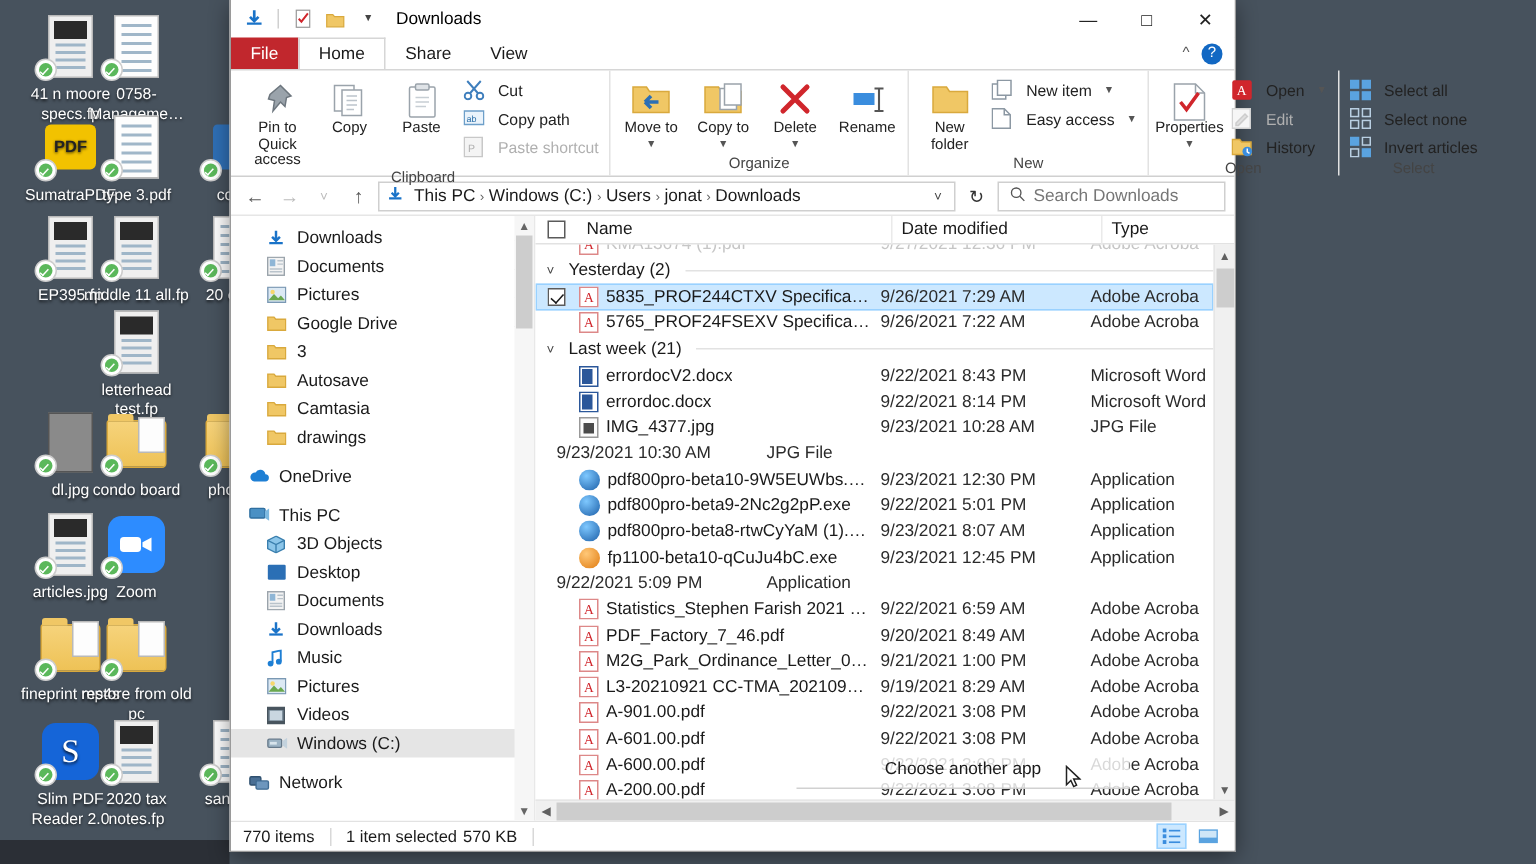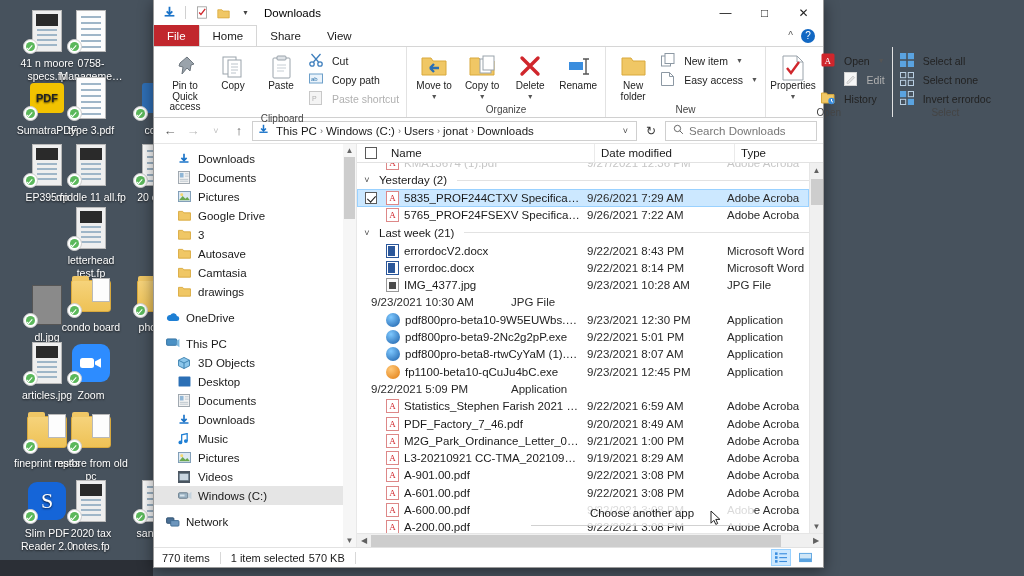--- a/index.html
+++ b/index.html
@@ -141,21 +141,21 @@
   .bigbtn {
     width:46px; display:flex; flex-direction:column; align-items:center;
     padding-top:3px; font-size:10px; text-align:center; line-height:10.5px; color:#222;
   }
   .bigbtn .bi { height:27px; display:flex; align-items:flex-end; justify-content:center; margin-bottom:2px;}
   .smallcol { display:flex; flex-direction:column; padding-top:3px; gap:2px; }
   .smallbtn {
     display:flex; align-items:center; gap:8px; font-size:10.5px;
     height:17px; padding: 0 3px; color:#222; white-space:nowrap;
   }
-  .smallbtn.dim { color:#b0b0b0;justify-content:flex-end; }
+  .smallbtn.dim { color:#b0b0b0; }
   .caret { font-size:7px; color:#555; }
 
   
   .i16 { width:15px; height:15px; position:relative; flex:none; }
   .i24 { width:26px; height:24px; position:relative; flex:none; }
 
   
   .addressbar {
     height: 26px; display:flex; align-items:center; gap:3px;
     padding: 0 6px; background:#ffffff; flex:none;
@@ -444,21 +444,21 @@
           <div class="ln" style="top:23px;"></div>
           <div class="ln" style="top:28px;"></div>
           <div class="ln" style="top:33px;"></div>
         </div>
         <span class="sync">
           <span class="tick"></span>
         </span>
       </div>
       <span class="lbl">letterhead test.fp</span>
     </div>
-    <div class="dicon" style="left: 8px; top: 282px;">
+    <div class="dicon" style="left: 8px; top: 272px;">
       <div class="glyph">
         <div style="position:absolute;left:8px;top:3px;right:8px;bottom:3px;background:#8a8a8a;border:1px solid #555;"></div>
         <span class="sync">
           <span class="tick"></span>
         </span>
       </div>
       <span class="lbl">dl.jpg</span>
     </div>
     <div class="dicon" style="left: 52px; top: 272px;">
       <div class="glyph">
@@ -821,21 +821,21 @@
                 </svg></span>
               <span>Select none</span>
             </div>
             <div class="smallbtn">
               <span class="i16"><svg width="14" height="14" viewBox="0 0 14 14">
                   <rect x="0" y="0" width="6.2" height="6.2" fill="#5aa3e0"></rect>
                   <rect x="8.3" y="0.5" width="5.2" height="5.2" fill="none" stroke="#b9cfe2"></rect>
                   <rect x="0.5" y="8.3" width="5.2" height="5.2" fill="none" stroke="#b9cfe2"></rect>
                   <rect x="7.8" y="7.8" width="6.2" height="6.2" fill="#5aa3e0"></rect>
                 </svg></span>
-              <span>Invert errordoc</span>
+              <span>Invert articles</span>
             </div>
           </div>
         </div>
         <div class="rgtitle">Select</div>
       </div>
     </div>
 
   <div class="addressbar">
     <div class="navbtn">←</div>
     <div class="navbtn dim">→</div>

